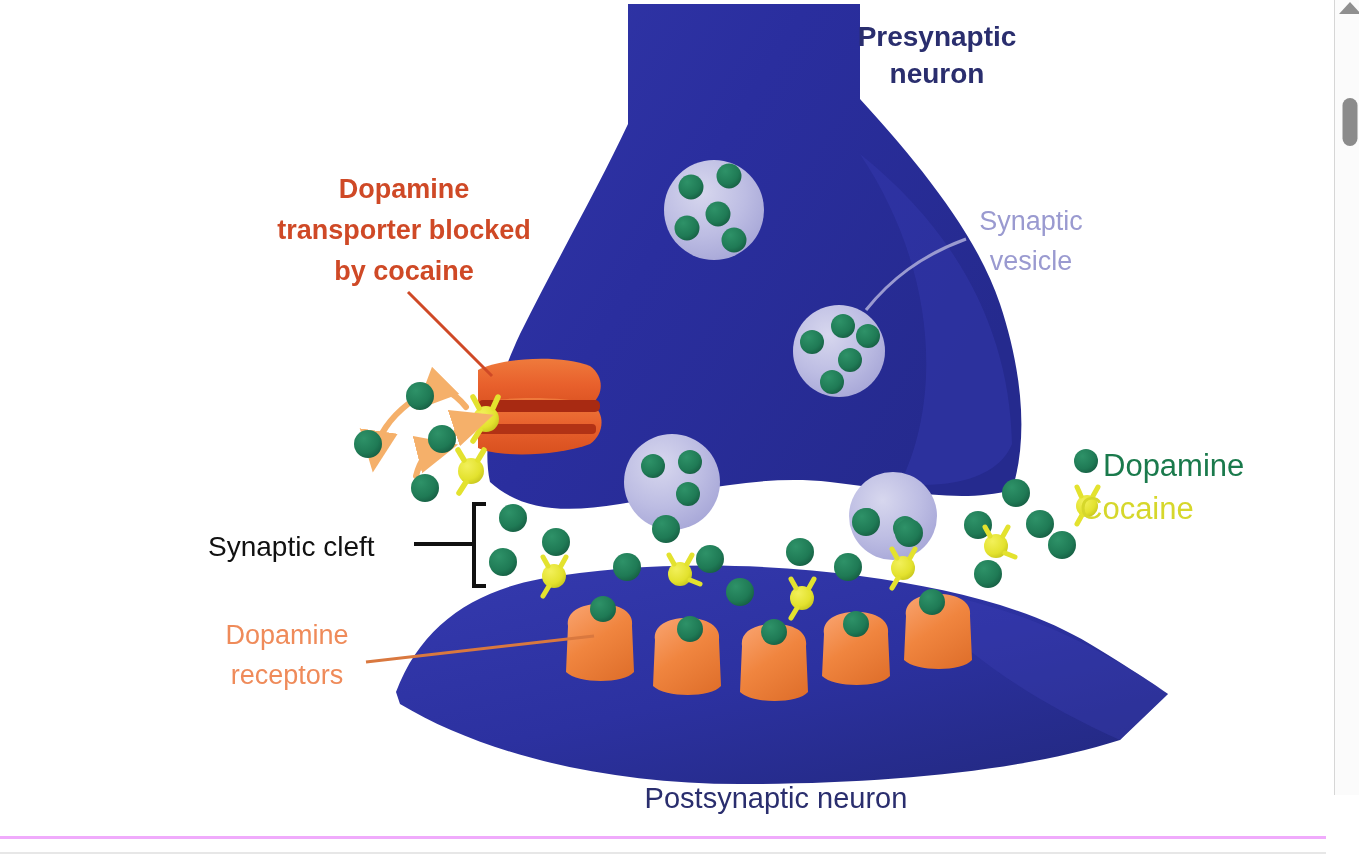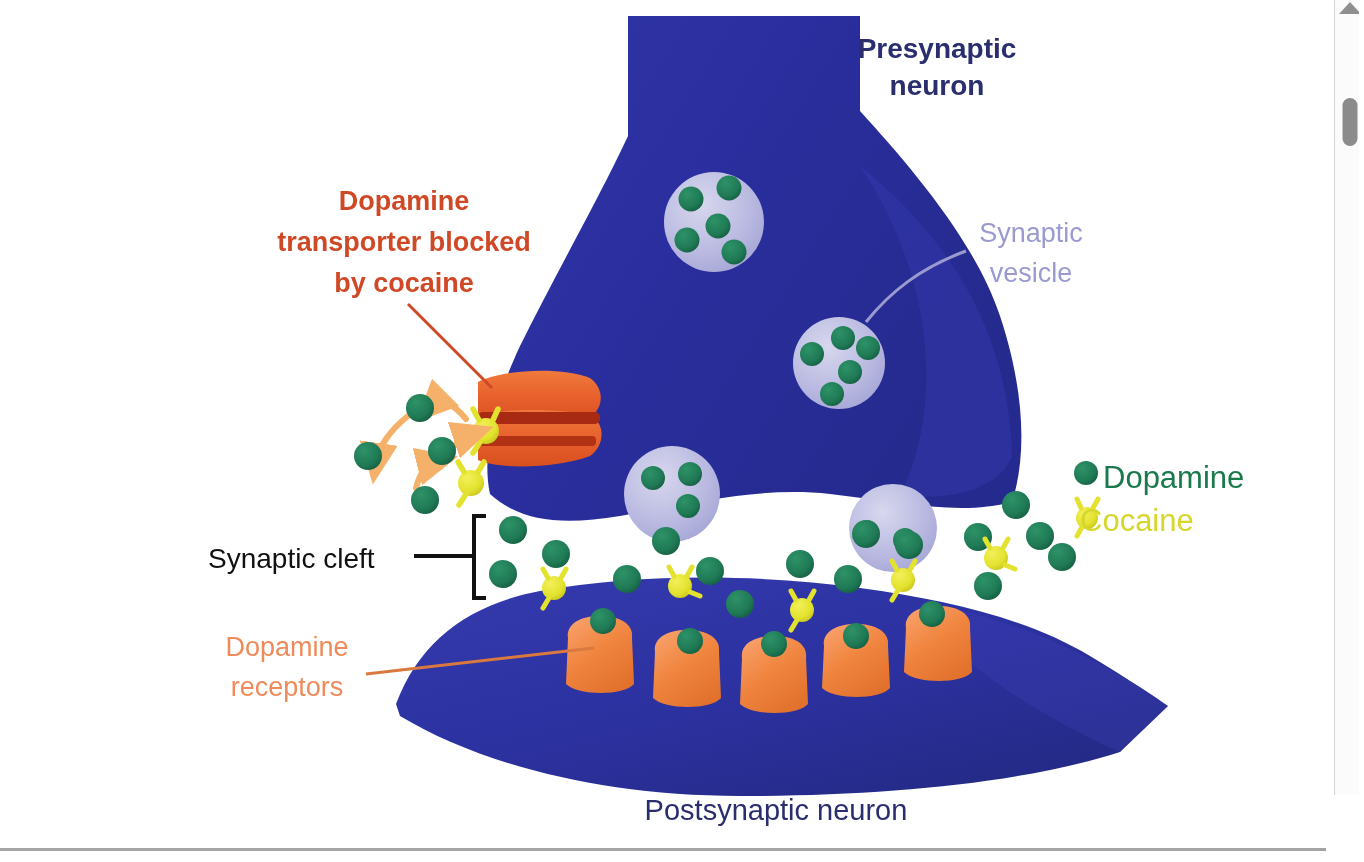--- a/index.html
+++ b/index.html
@@ -23,24 +23,24 @@
     width: 1364px;
     height: 862px;
     background: #ffffff;
     overflow: hidden;
   }
 
   
   #page {
     position: absolute;
     left: 0;
-    top: 16px;
+    top: 4px;
     width: 1326px;
     height: 835px;
-    background: #a3a3a3;
+    background: #f0abfc;
   }
 
   #figure {
     position: absolute;
     left: 0;
     top: 0;
     width: 1326px;
     height: 832px;
   }
   #figure svg {

